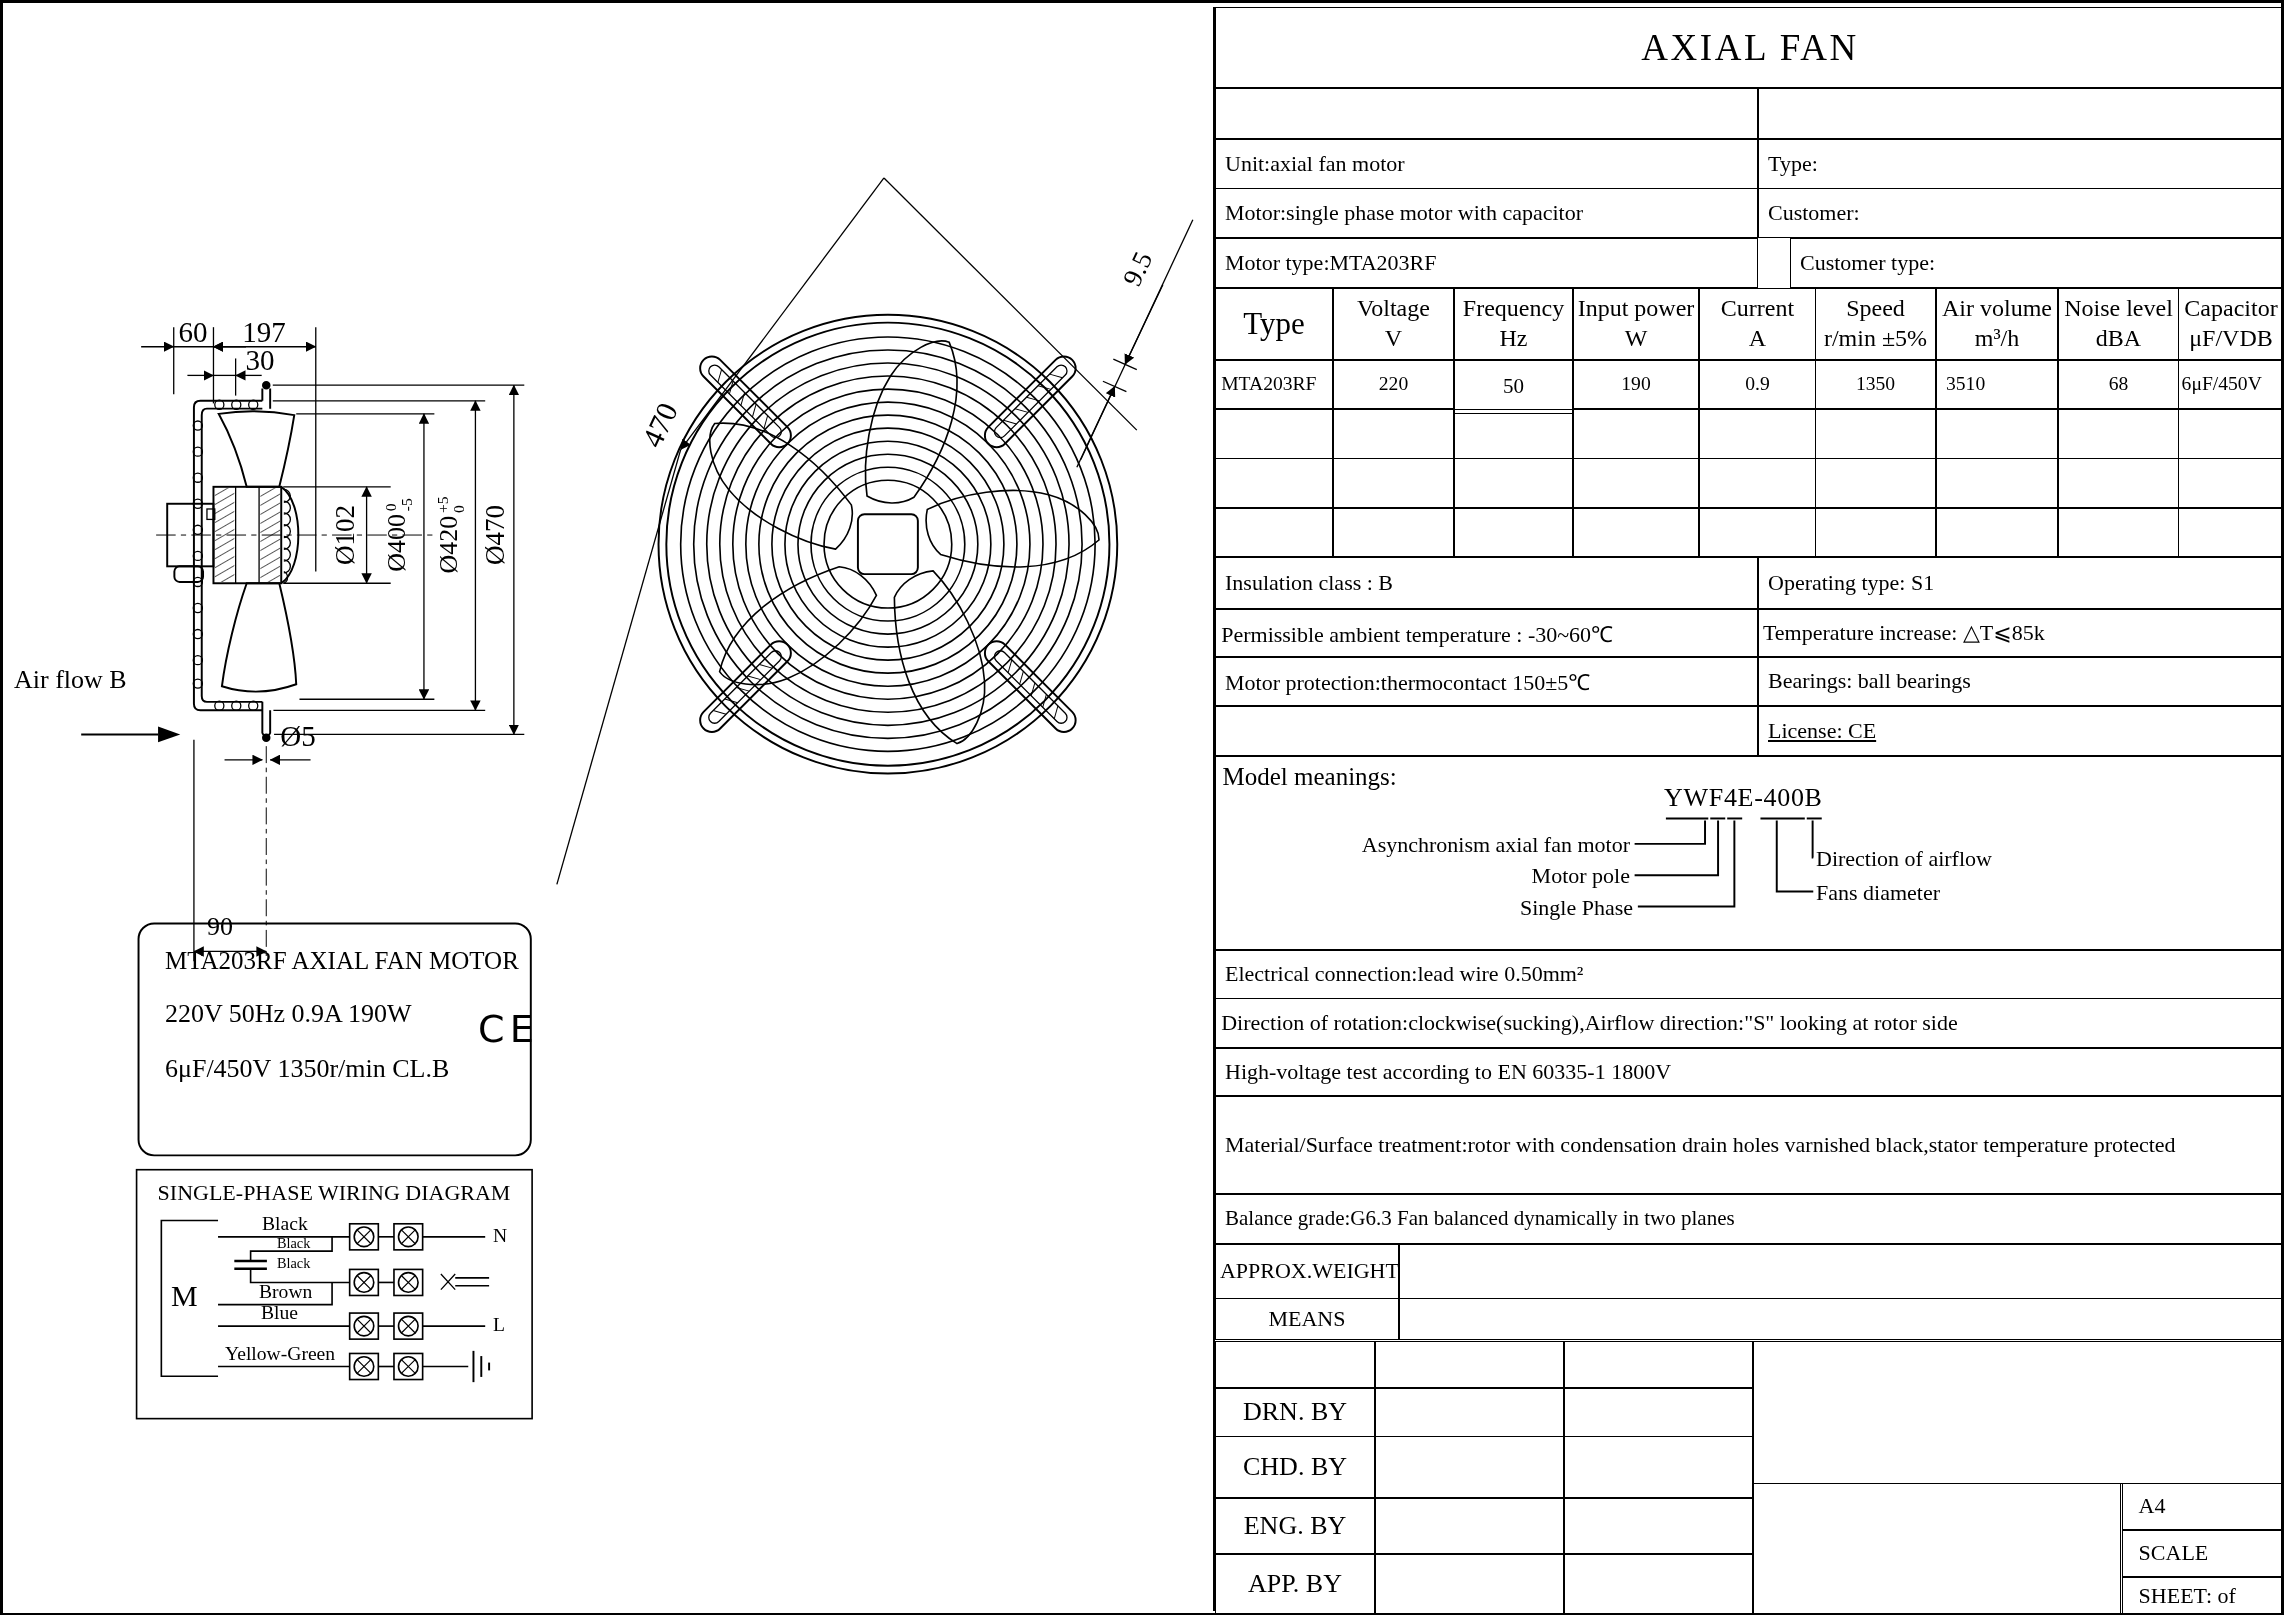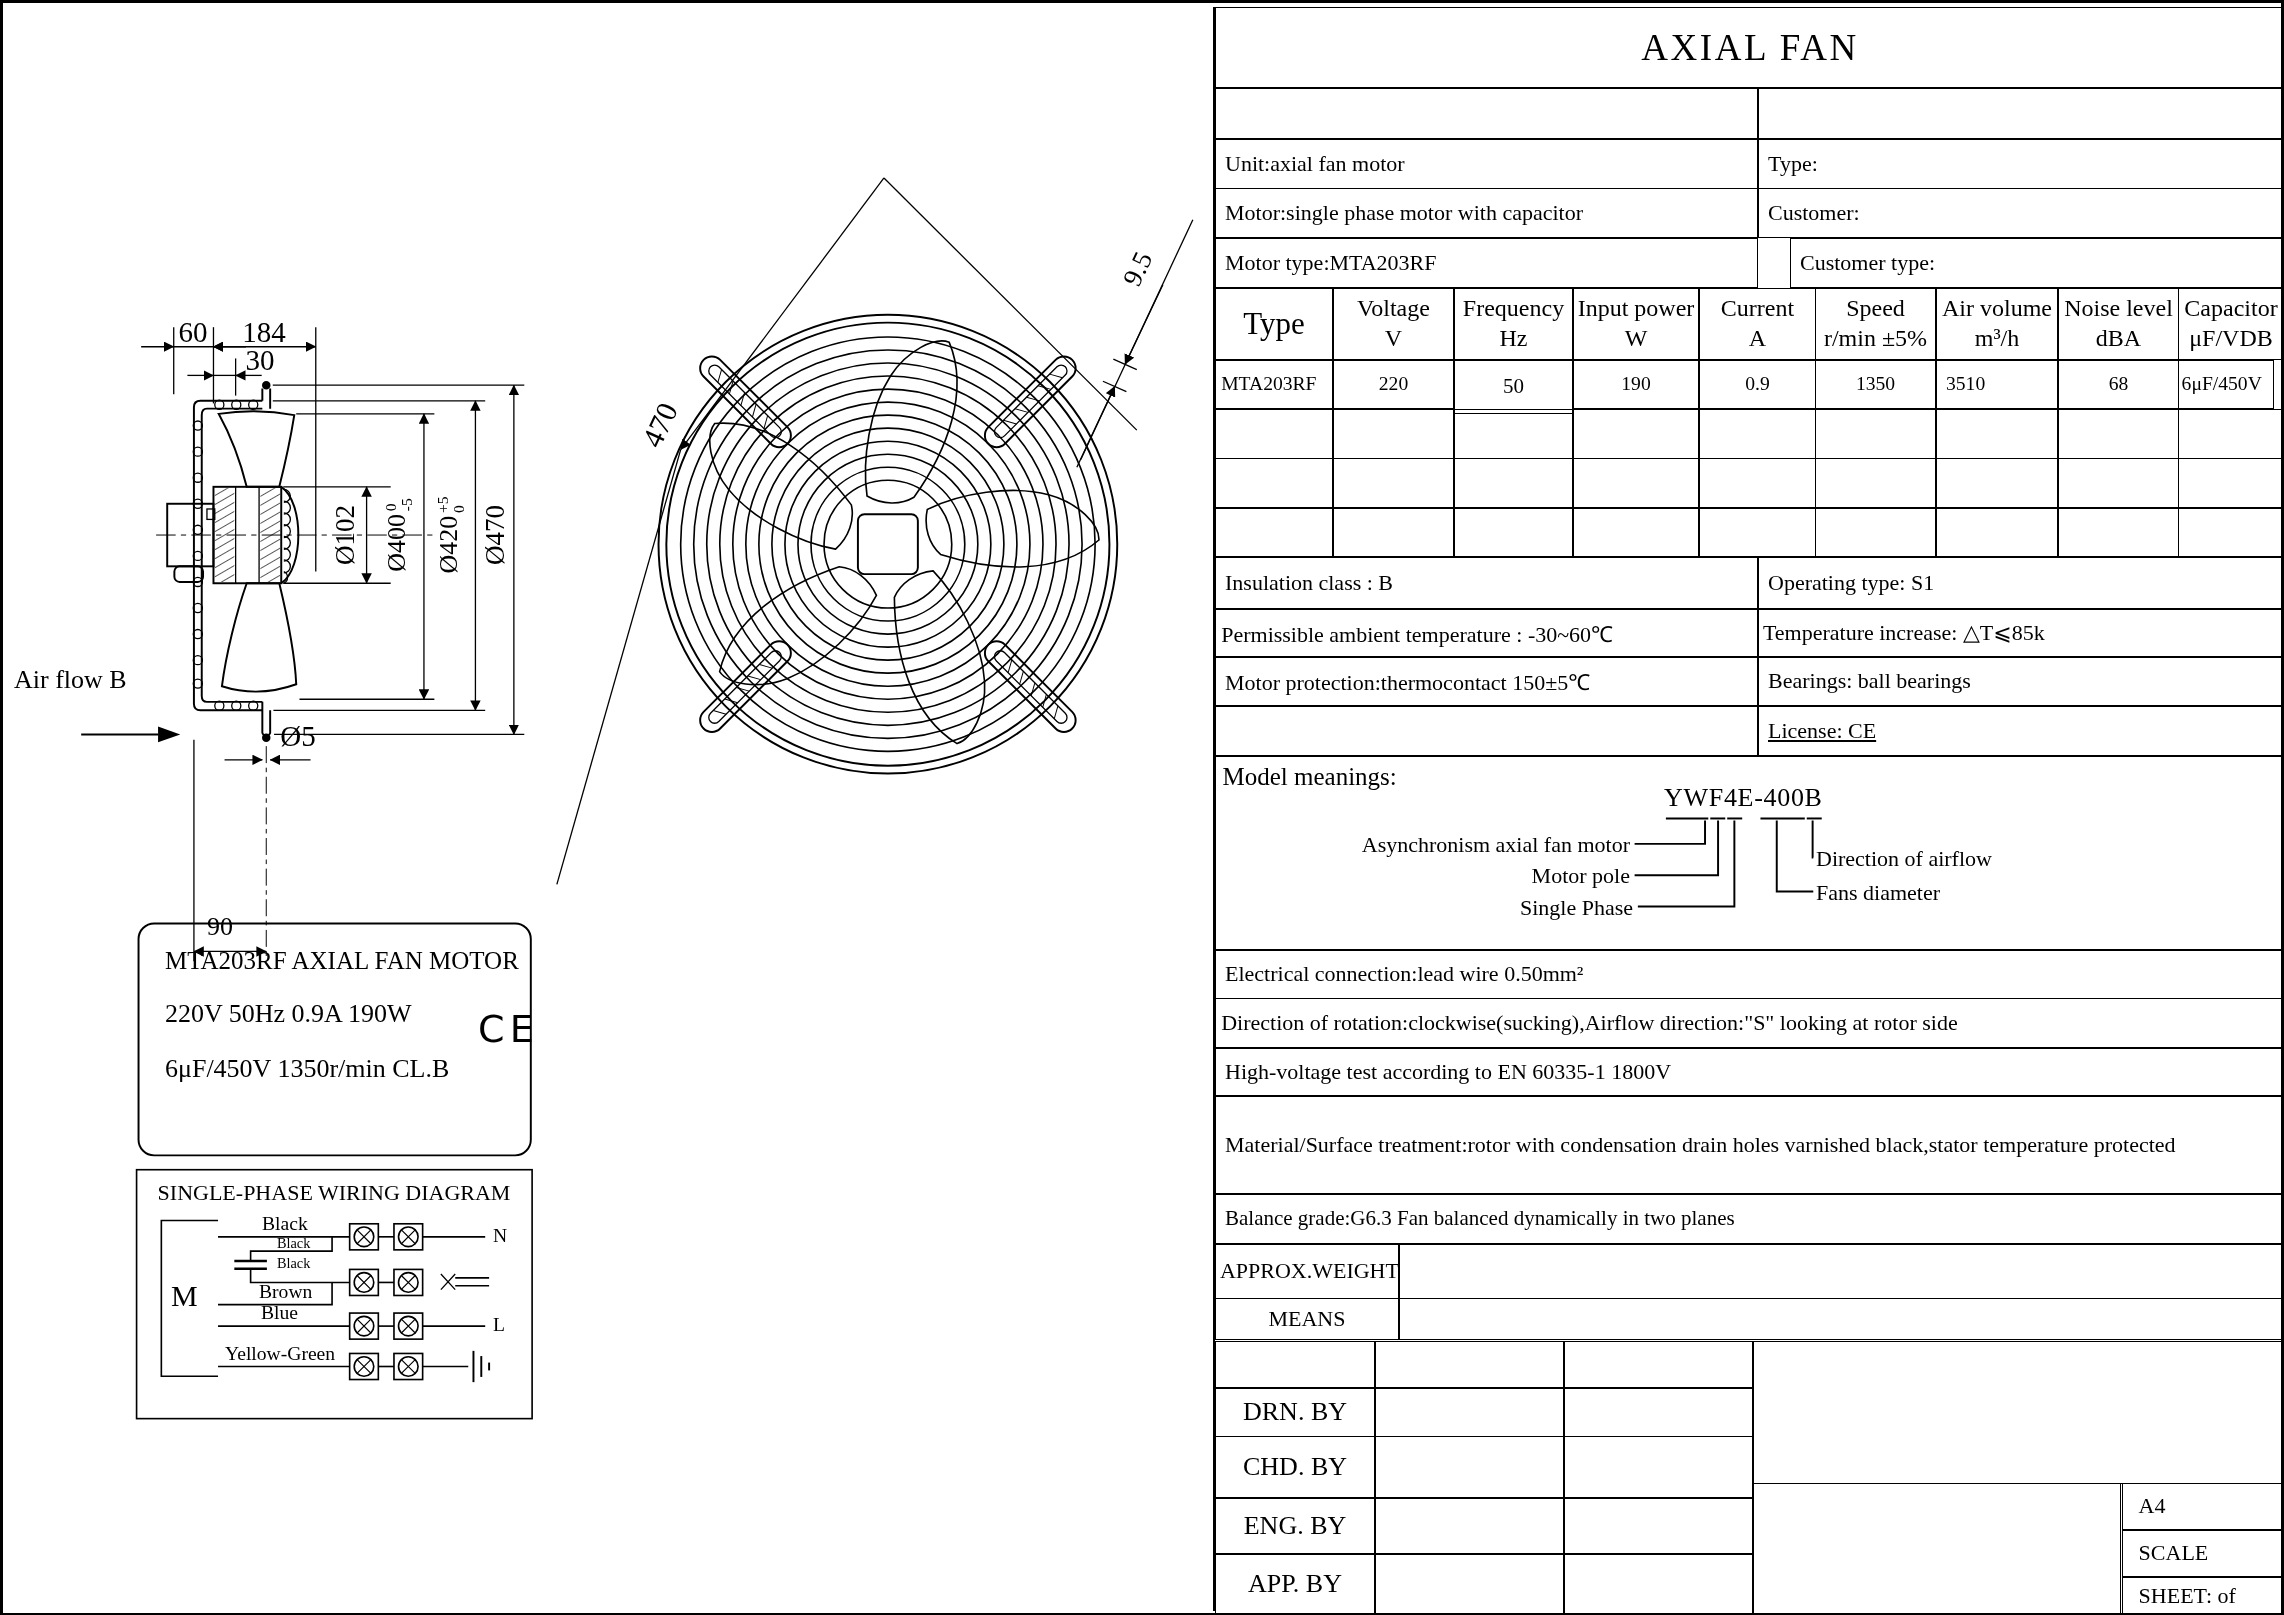--- a/index.html
+++ b/index.html
@@ -263,21 +263,21 @@
       <line x1="694" y1="1956" x2="746" y2="1956"></line>
         <line x1="694" y1="1968" x2="746" y2="1968"></line>
 
       <line x1="722" y1="2068" x2="722" y2="2116" stroke-width="3"></line>
       <line x1="734" y1="2076" x2="734" y2="2108" stroke-width="3"></line>
       <line x1="746" y1="2086" x2="746" y2="2098" stroke-width="3"></line>
     </g>
   </svg>
 
   <div class="lbl ctrpt" style="left:190px;top:329px;font-size:29px;">60</div>
-  <div class="lbl ctrpt" style="left:261px;top:329px;font-size:29px;">184</div>
+  <div class="lbl ctrpt" style="left:261px;top:329px;font-size:29px;">197</div>
   <div class="lbl ctrpt" style="left:257px;top:357px;font-size:29px;">30</div>
   <div class="lbl" style="left:11px;top:662px;font-size:26px;">Air flow B</div>
   <div class="lbl rot90" style="left:342px;top:532px;font-size:27px;">Ø102</div>
   <div class="lbl rot90" style="left:396px;top:532px;font-size:26px;">
     <span>Ø400</span><span class="tol">
         <span>0</span>
         <span>-5</span>
       </span>
   </div>
   <div class="lbl rot90" style="left:448px;top:532px;font-size:26px;">
@@ -373,21 +373,21 @@
       </div>
 
     <div class="c" style="left:0;top:353px;width:118px;height:49px;font-size:19.6px;padding-left:5.2px;">MTA203RF</div>
     <div class="c ctr" style="left:118px;top:353px;width:121px;height:49px;font-size:19.6px;">220</div>
     <div class="c ctr" style="left:239px;top:353px;width:119px;height:54px;font-size:21px;">50</div>
     <div class="c ctr" style="left:358px;top:353px;width:126px;height:49px;font-size:19.6px;">190</div>
     <div class="c ctr" style="left:484px;top:353px;width:117px;height:49px;font-size:19.6px;">0.9</div>
     <div class="c ctr" style="left:600px;top:353px;width:121px;height:49px;font-size:19.6px;">1350</div>
     <div class="c" style="left:721px;top:353px;width:122px;height:49px;font-size:19.6px;">3510</div>
     <div class="c ctr" style="left:843px;top:353px;width:121px;height:49px;font-size:19.6px;">68</div>
-    <div class="c" style="left:963px;top:353px;width:96px;height:49px;font-size:19.6px;padding-left:2.6px;">6μF/450V</div>
+    <div class="c" style="left:963px;top:353px;width:106px;height:49px;font-size:19.6px;padding-left:2.6px;">6μF/450V</div>
 
     <div class="c" style="left:0;top:402px;width:118px;height:50px;"></div>
       <div class="c" style="left:118px;top:402px;width:121px;height:50px;"></div>
       <div class="c" style="left:239px;top:402px;width:119px;height:50px;"></div>
       <div class="c" style="left:358px;top:402px;width:126px;height:50px;"></div>
       <div class="c" style="left:484px;top:402px;width:117px;height:50px;"></div>
       <div class="c" style="left:600px;top:402px;width:121px;height:50px;"></div>
       <div class="c" style="left:721px;top:402px;width:122px;height:50px;"></div>
       <div class="c" style="left:843px;top:402px;width:121px;height:50px;"></div>
       <div class="c" style="left:963px;top:402px;width:106px;height:50px;"></div>

